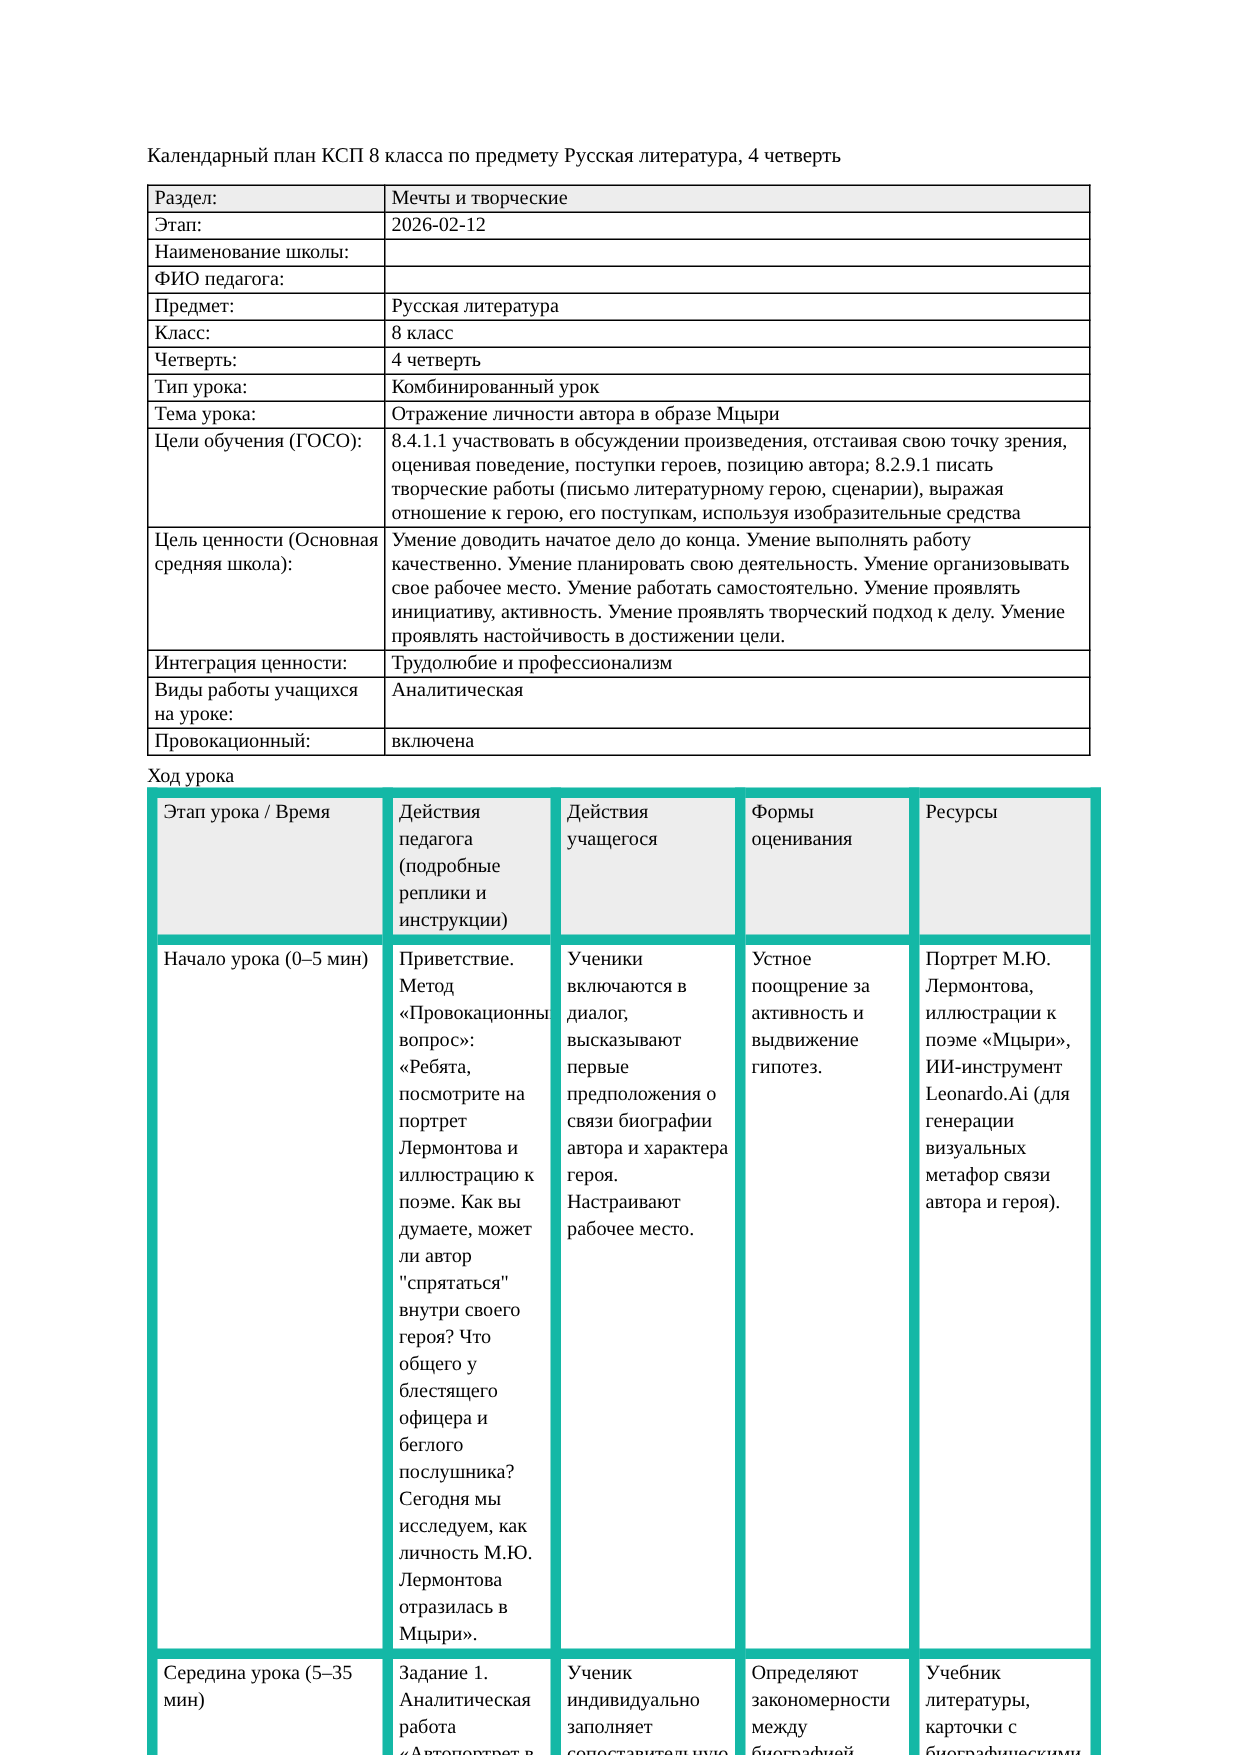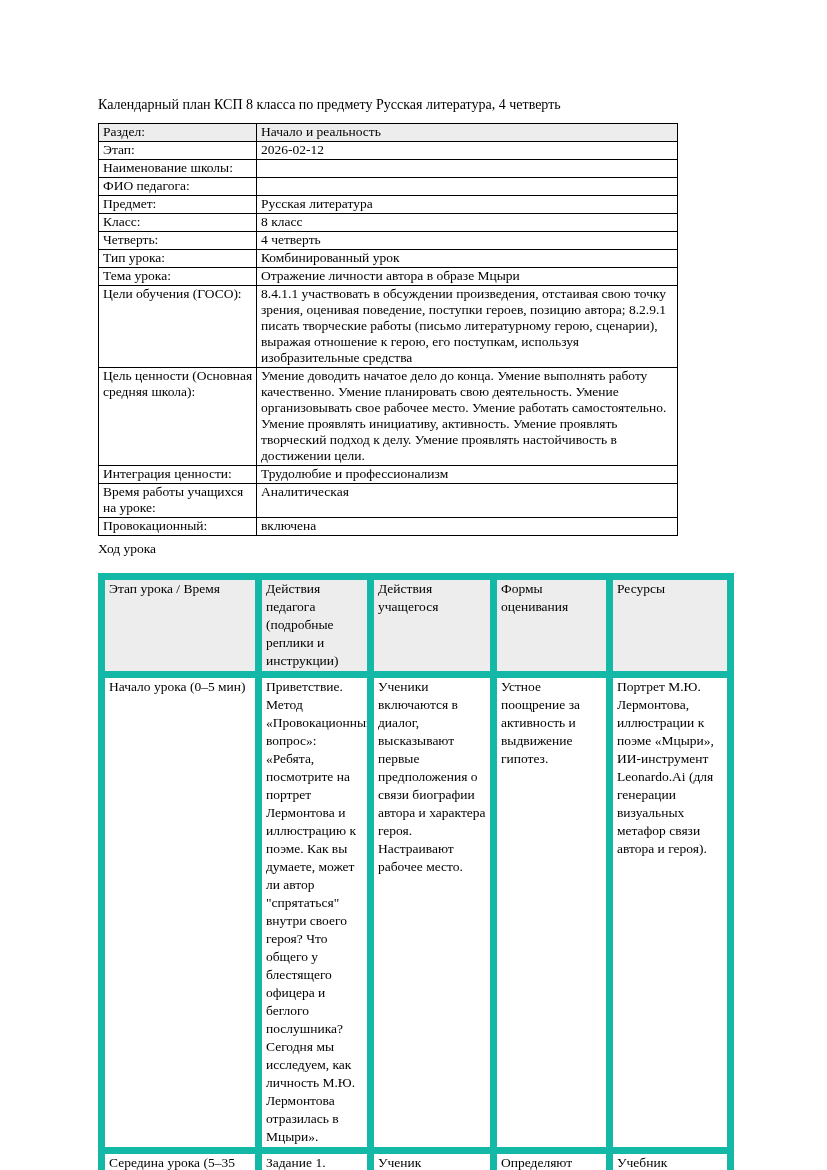--- a/index.html
+++ b/index.html
@@ -24,42 +24,42 @@
   }
   .doc-title {
     font-size: 14px;
     font-weight: normal;
     margin: 0 0 10px 0;
     line-height: 17px;
     white-space: nowrap;
   }
   table {
     border-collapse: collapse;
-    width: 580px;
+    width: 629px;
     table-layout: fixed;
   }
   .info-table {
     font-size: 13.5px;
     line-height: 16px;
   }
   .info-table td {
     border: 1px solid #000000;
     padding: 0 3px 1px 4px;
     vertical-align: top;
     overflow: hidden;
   }
   .info-table td.lbl { width: 150px; }
   .info-table tr.hdr td {
     background: #ededed;
     border-bottom: 1.5px solid #000000;
   }
   .section-label {
     font-size: 13.5px;
     line-height: 16px;
-    margin: 5px 0 16px 0;
+    margin: 5px 0 0 0;
   }
   .lesson-table {
     font-size: 13.5px;
     line-height: 18px;
   }
   .lesson-table th,
   .lesson-table td {
     border: 7px solid #14b8a6;
     padding: 0 2px 1px 4px;
     vertical-align: top;
@@ -77,21 +77,21 @@
 
 <div class="page">
   <div class="content">
 
     <p class="doc-title">Календарный план КСП 8 класса по предмету Русская литература, 4 четверть</p>
 
     <table class="info-table">
       <tbody>
         <tr class="hdr">
           <td class="lbl">Раздел:</td>
-          <td>Начало и реальность</td>
+          <td>Мечты и творческие</td>
         </tr>
         <tr>
           <td class="lbl">Этап:</td>
           <td>2026-02-12</td>
         </tr>
         <tr>
           <td class="lbl">Наименование школы:</td>
           <td></td>
         </tr>
         <tr>
@@ -124,21 +124,21 @@
         </tr>
         <tr>
           <td class="lbl">Цель ценности (Основная средняя школа):</td>
           <td>Умение доводить начатое дело до конца. Умение выполнять работу качественно. Умение планировать свою деятельность. Умение организовывать свое рабочее место. Умение работать самостоятельно. Умение проявлять инициативу, активность. Умение проявлять творческий подход к делу. Умение проявлять настойчивость в достижении цели.</td>
         </tr>
         <tr>
           <td class="lbl">Интеграция ценности:</td>
           <td>Трудолюбие и профессионализм</td>
         </tr>
         <tr>
-          <td class="lbl">Время работы учащихся на уроке:</td>
+          <td class="lbl">Виды работы учащихся на уроке:</td>
           <td>Аналитическая</td>
         </tr>
         <tr>
           <td class="lbl">Провокационный:</td>
           <td>включена</td>
         </tr>
       </tbody>
     </table>
 
     <div class="section-label">Ход урока</div>

